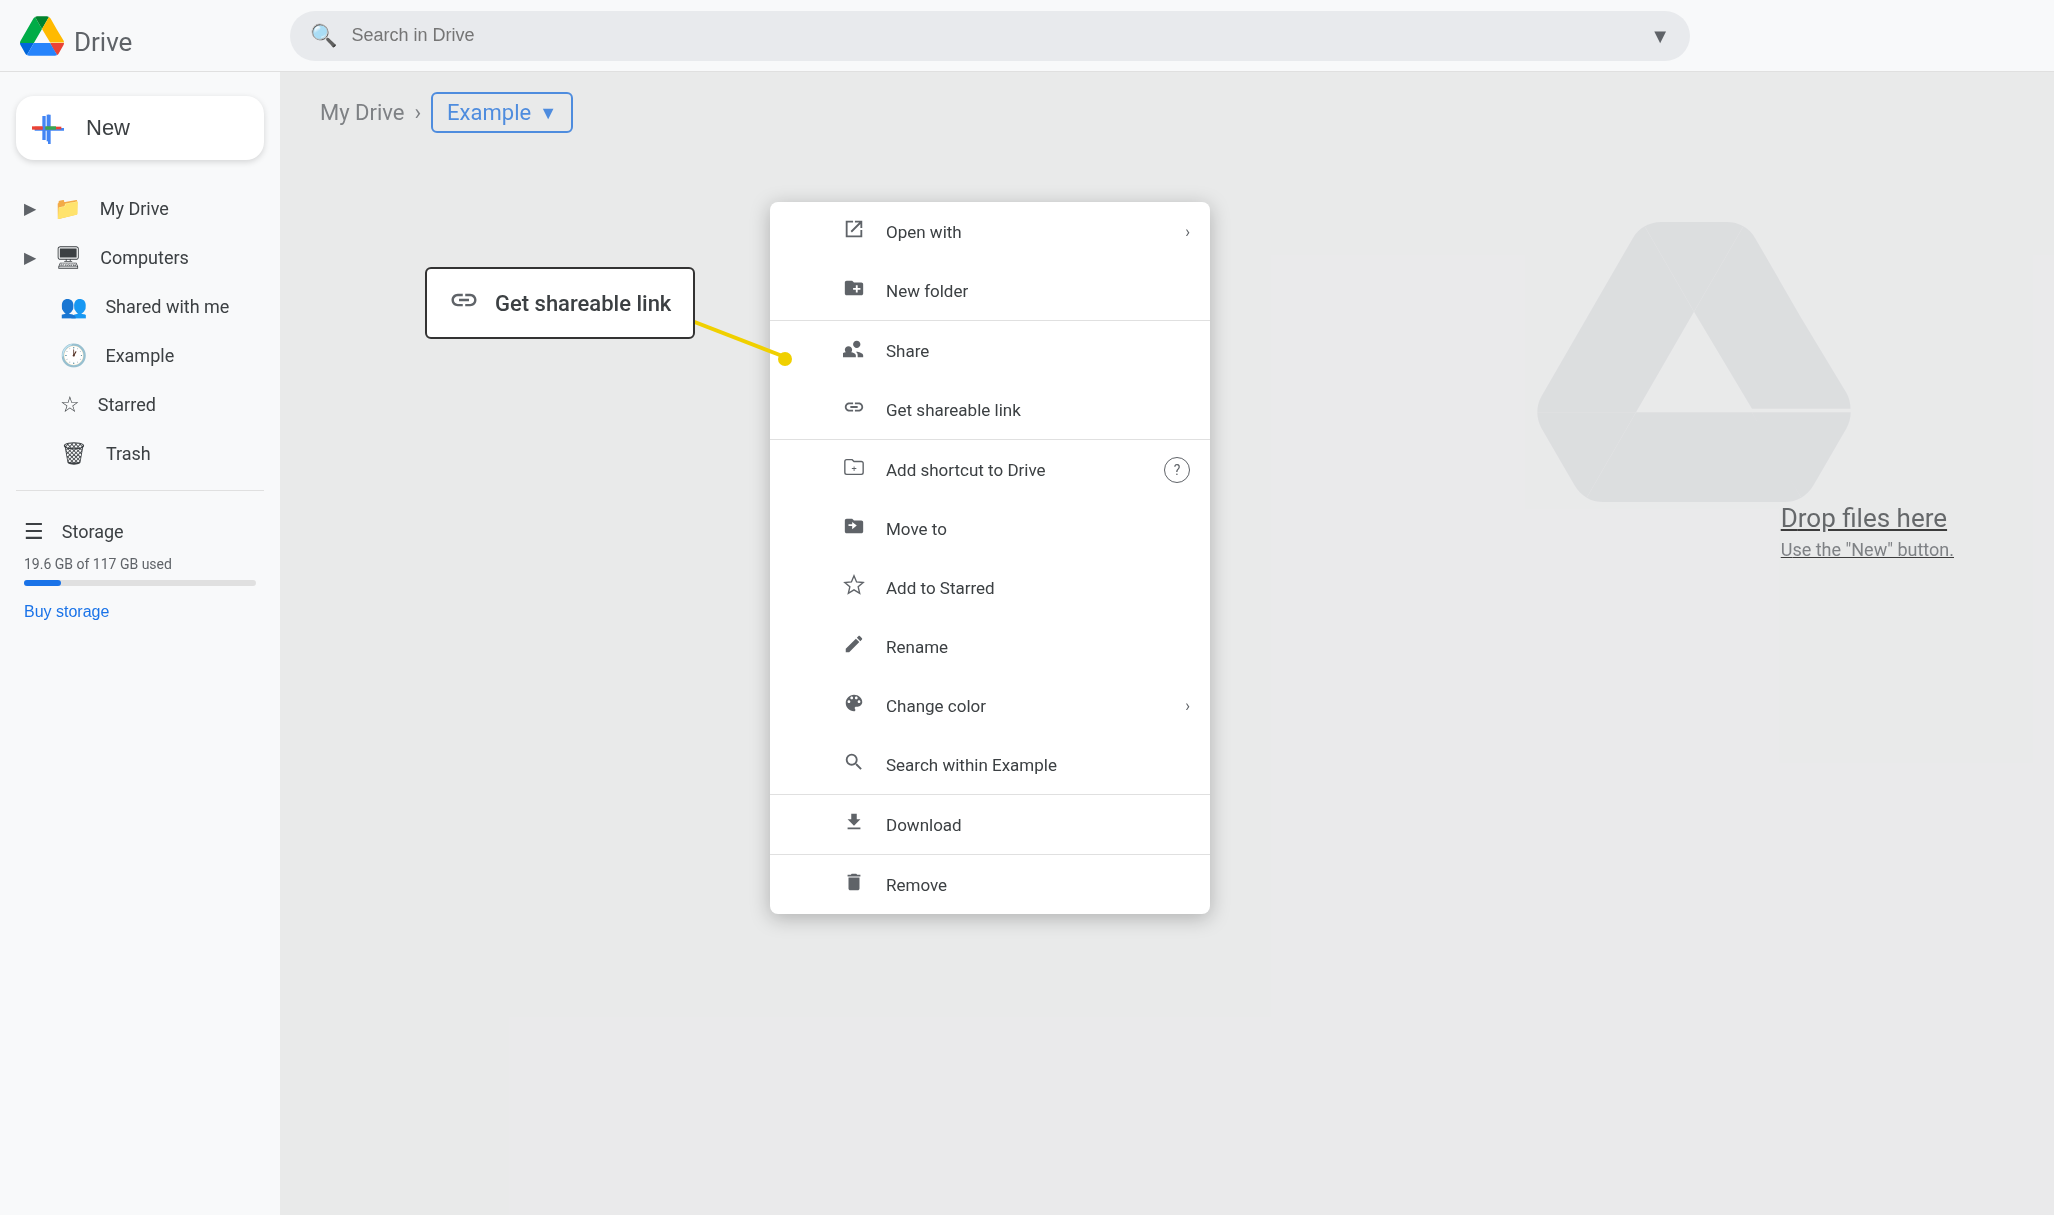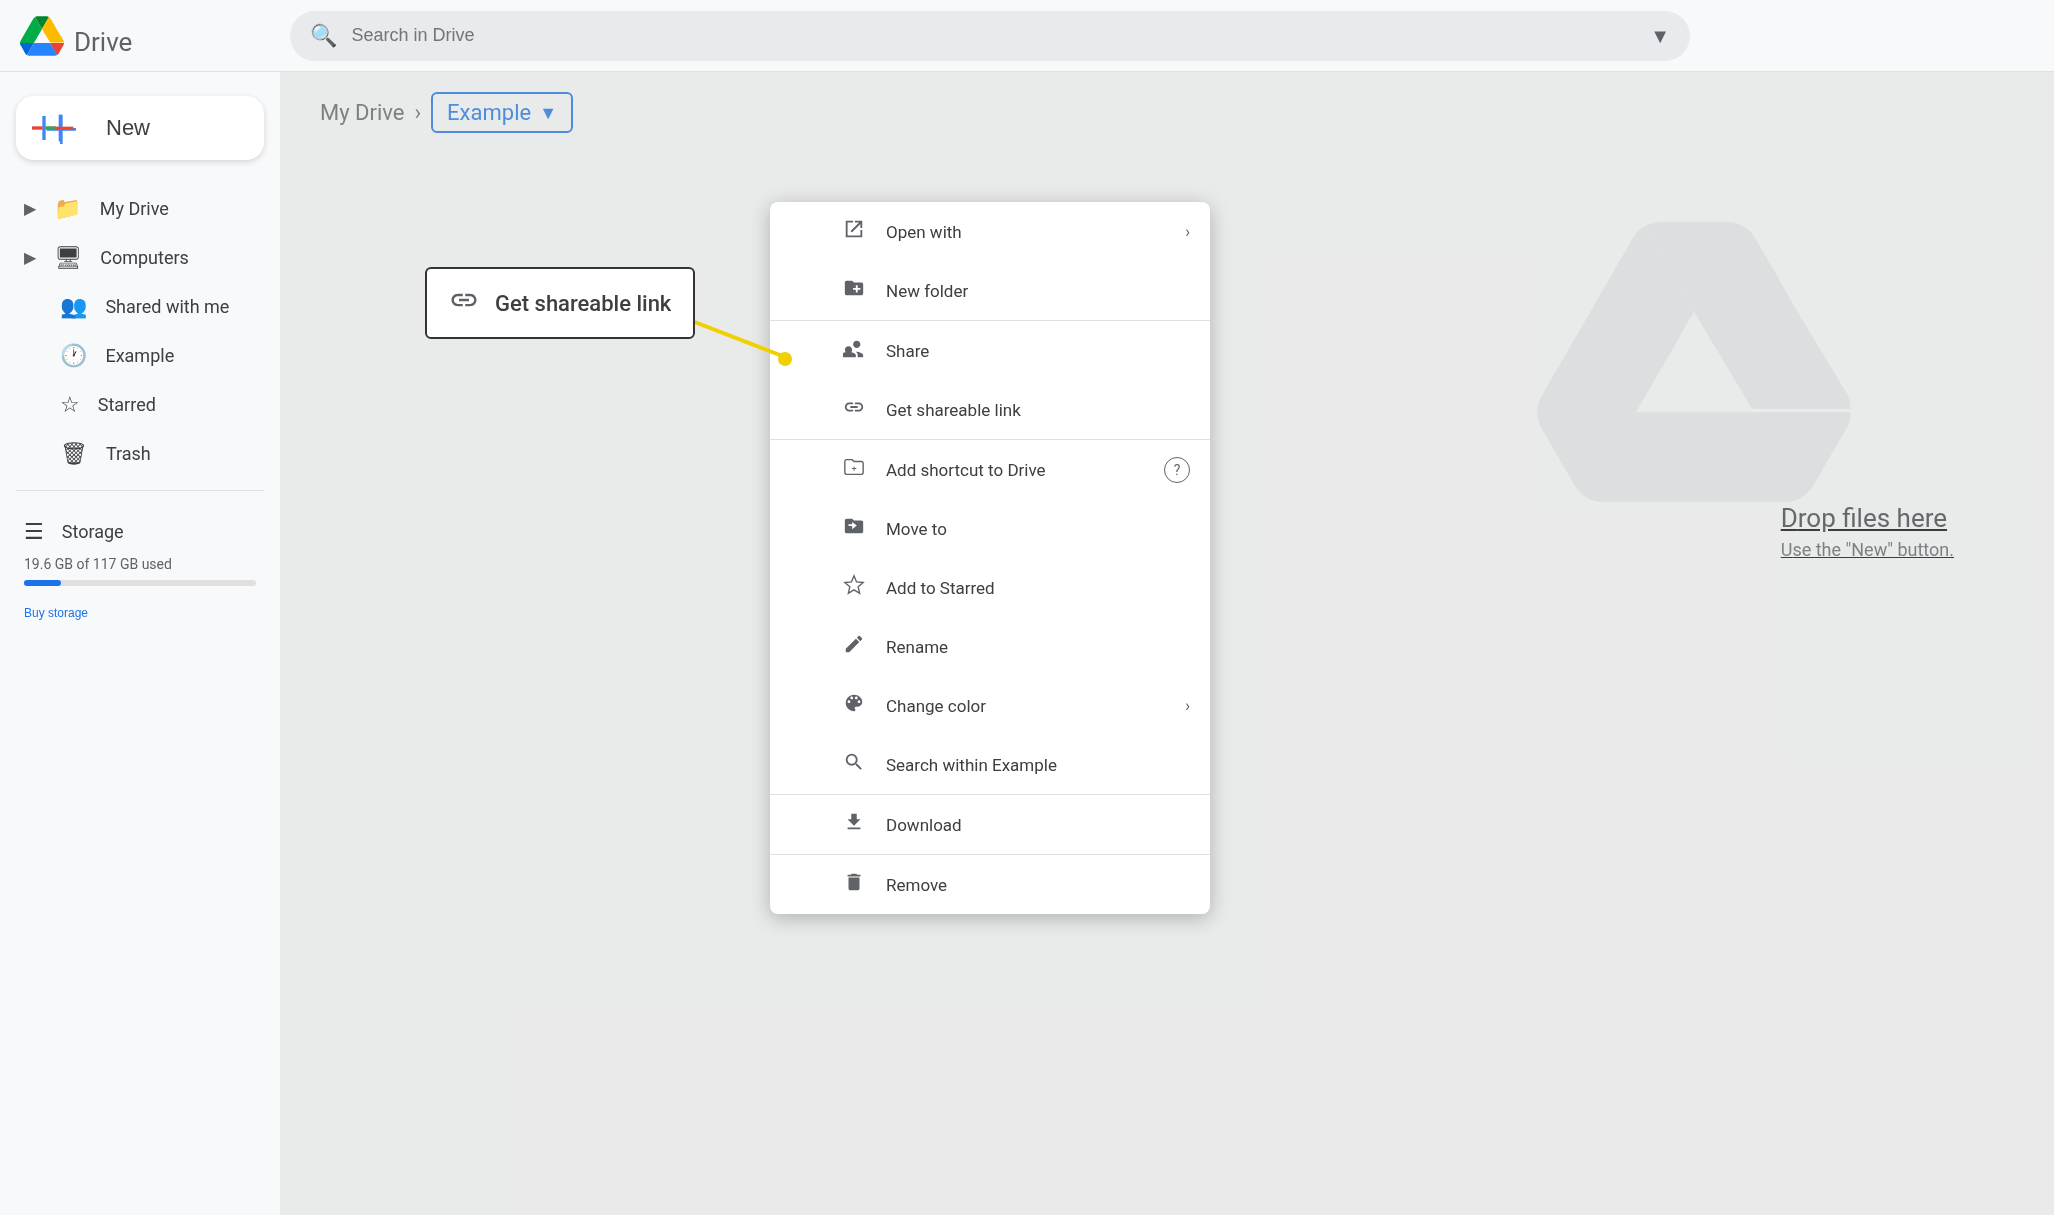--- a/index.html
+++ b/index.html
@@ -76,25 +76,25 @@
     
     .sidebar {
       width: 280px;
       background: #f8f9fa;
       padding: 16px 0;
       flex-shrink: 0;
     }
     .new-button {
       display: flex;
       align-items: center;
-      gap: 22px;
+      gap: 14px;
       background: #fff;
       border: none;
       border-radius: 18px;
-      padding: 16px 28px;
+      padding: 16px 16px;
       margin: 8px 16px 24px 16px;
       cursor: pointer;
       font-size: 22px;
       color: #3c4043;
       box-shadow: 0 2px 6px rgba(0,0,0,0.15);
       font-weight: 500;
       width: calc(100% - 32px);
     }
     .new-plus-icon {
       width: 32px;
@@ -138,21 +138,21 @@
       background: #e0e0e0;
       border-radius: 3px;
       margin-bottom: 16px;
     }
     .storage-bar-fill {
       height: 6px;
       background: #1a73e8;
       border-radius: 3px;
     }
     .buy-storage-btn {
-      font-size: 12px;
+      font-size: 16px;
       color: #1a73e8;
       cursor: pointer;
       background: none;
       border: none;
       font-weight: 500;
     }
 
     
     .content-area {
       flex: 1;

